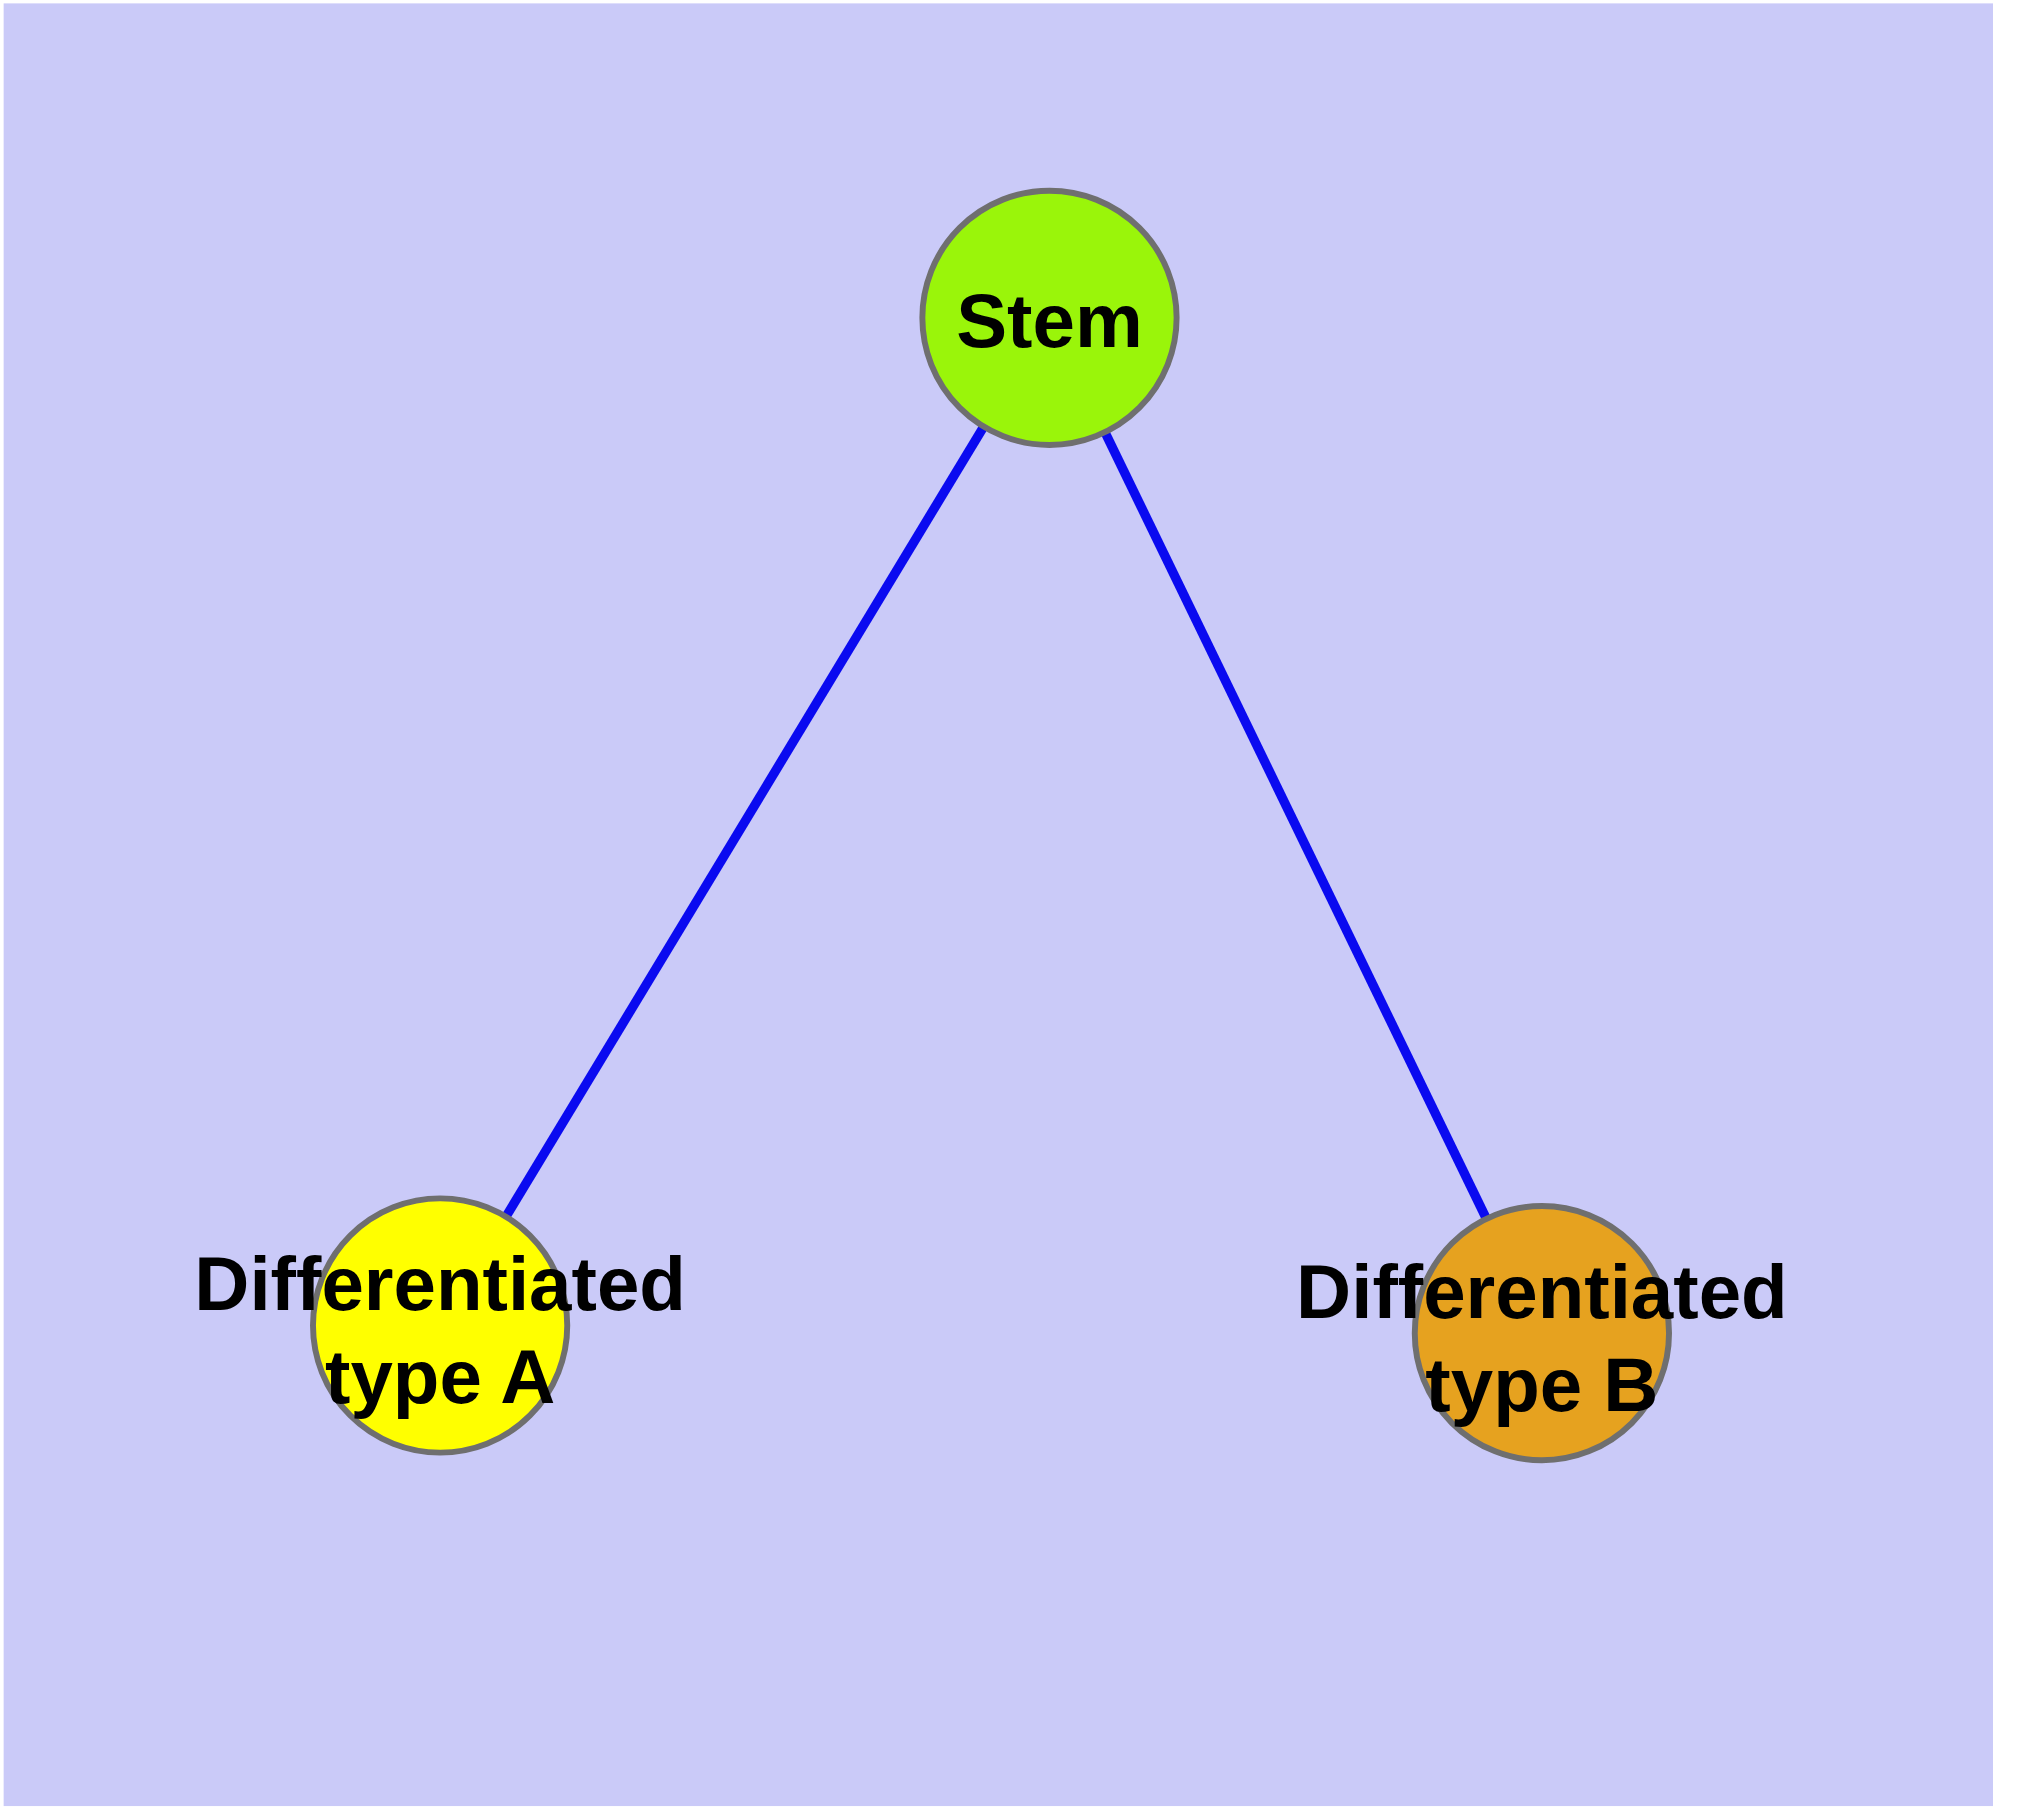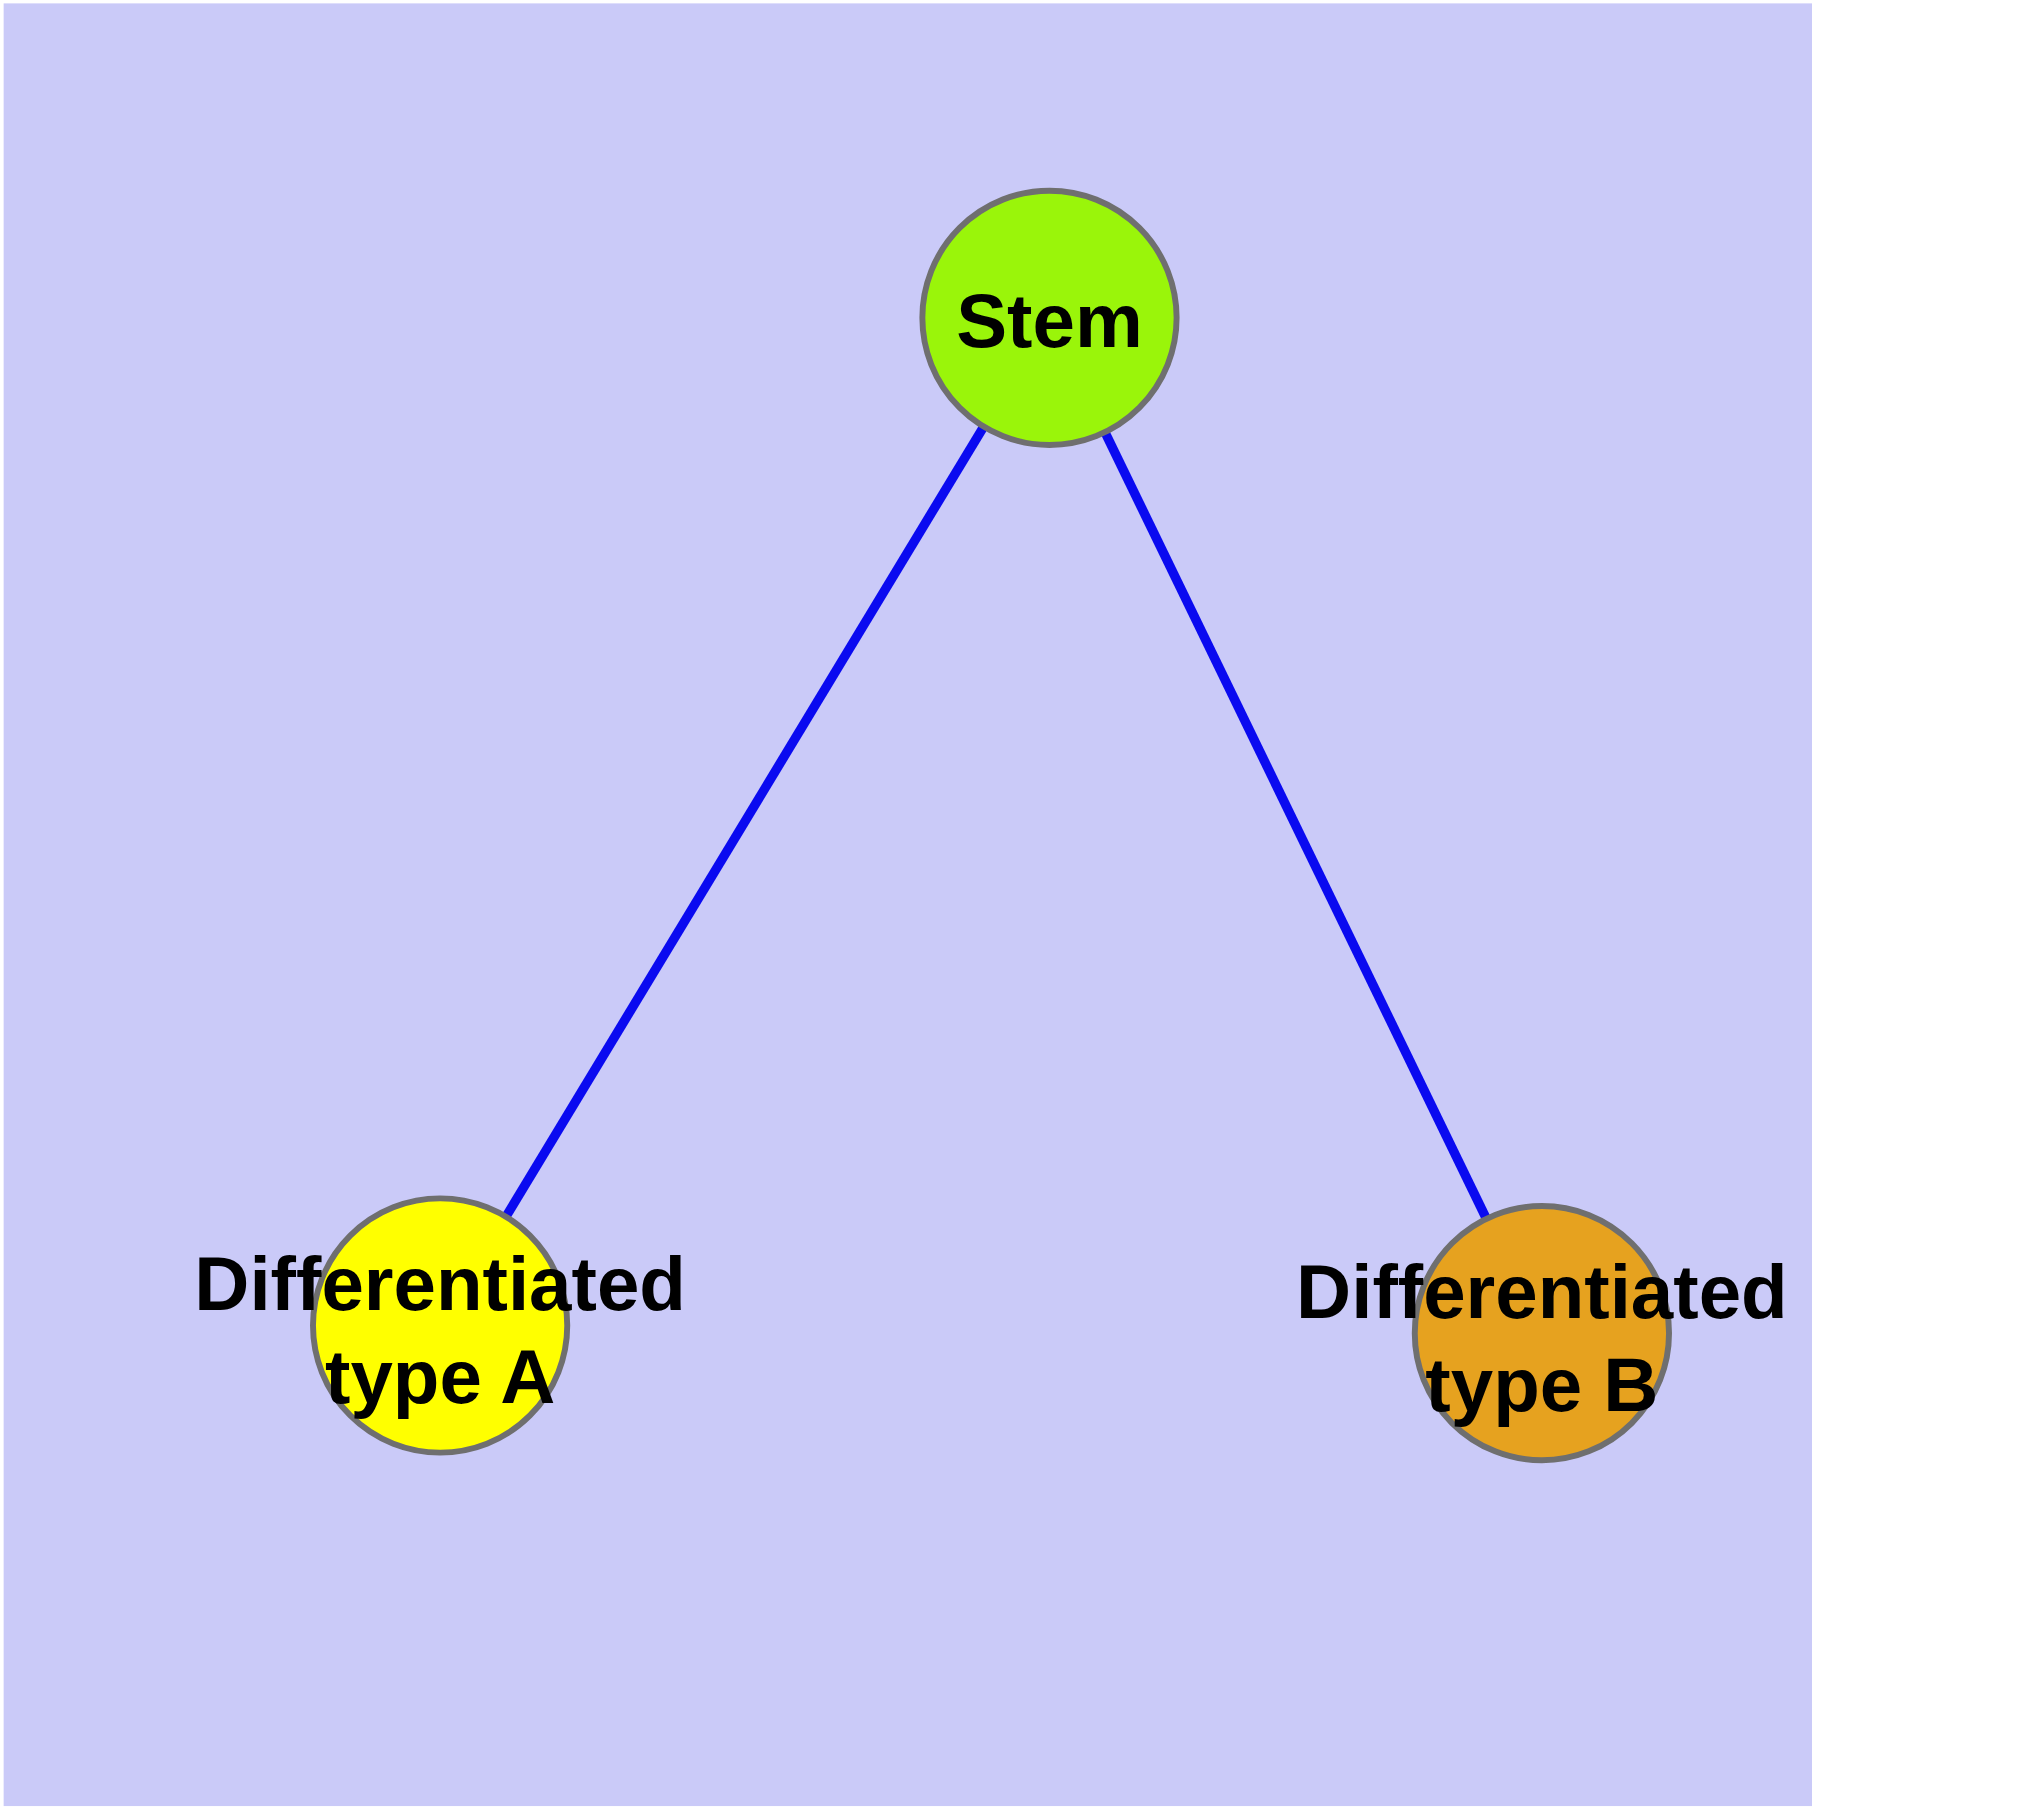--- a/index.html
+++ b/index.html
@@ -2,21 +2,21 @@
 <html style="font-size:13.6px"><head>
 <meta charset="utf-8">
 <style>
   html, body {
     margin: 0;
     padding: 0;
     background: #ffffff;
   }
   .page {
     position: relative;
-    width: 1812px;
+    width: 1993px;
     height: 1812px;
     overflow: hidden;
   }
   svg.diagram {
     position: absolute;
     inset: 0;
     display: block;
   }
   .node-label {
     font-family: "Liberation Sans", "DejaVu Sans", sans-serif;

